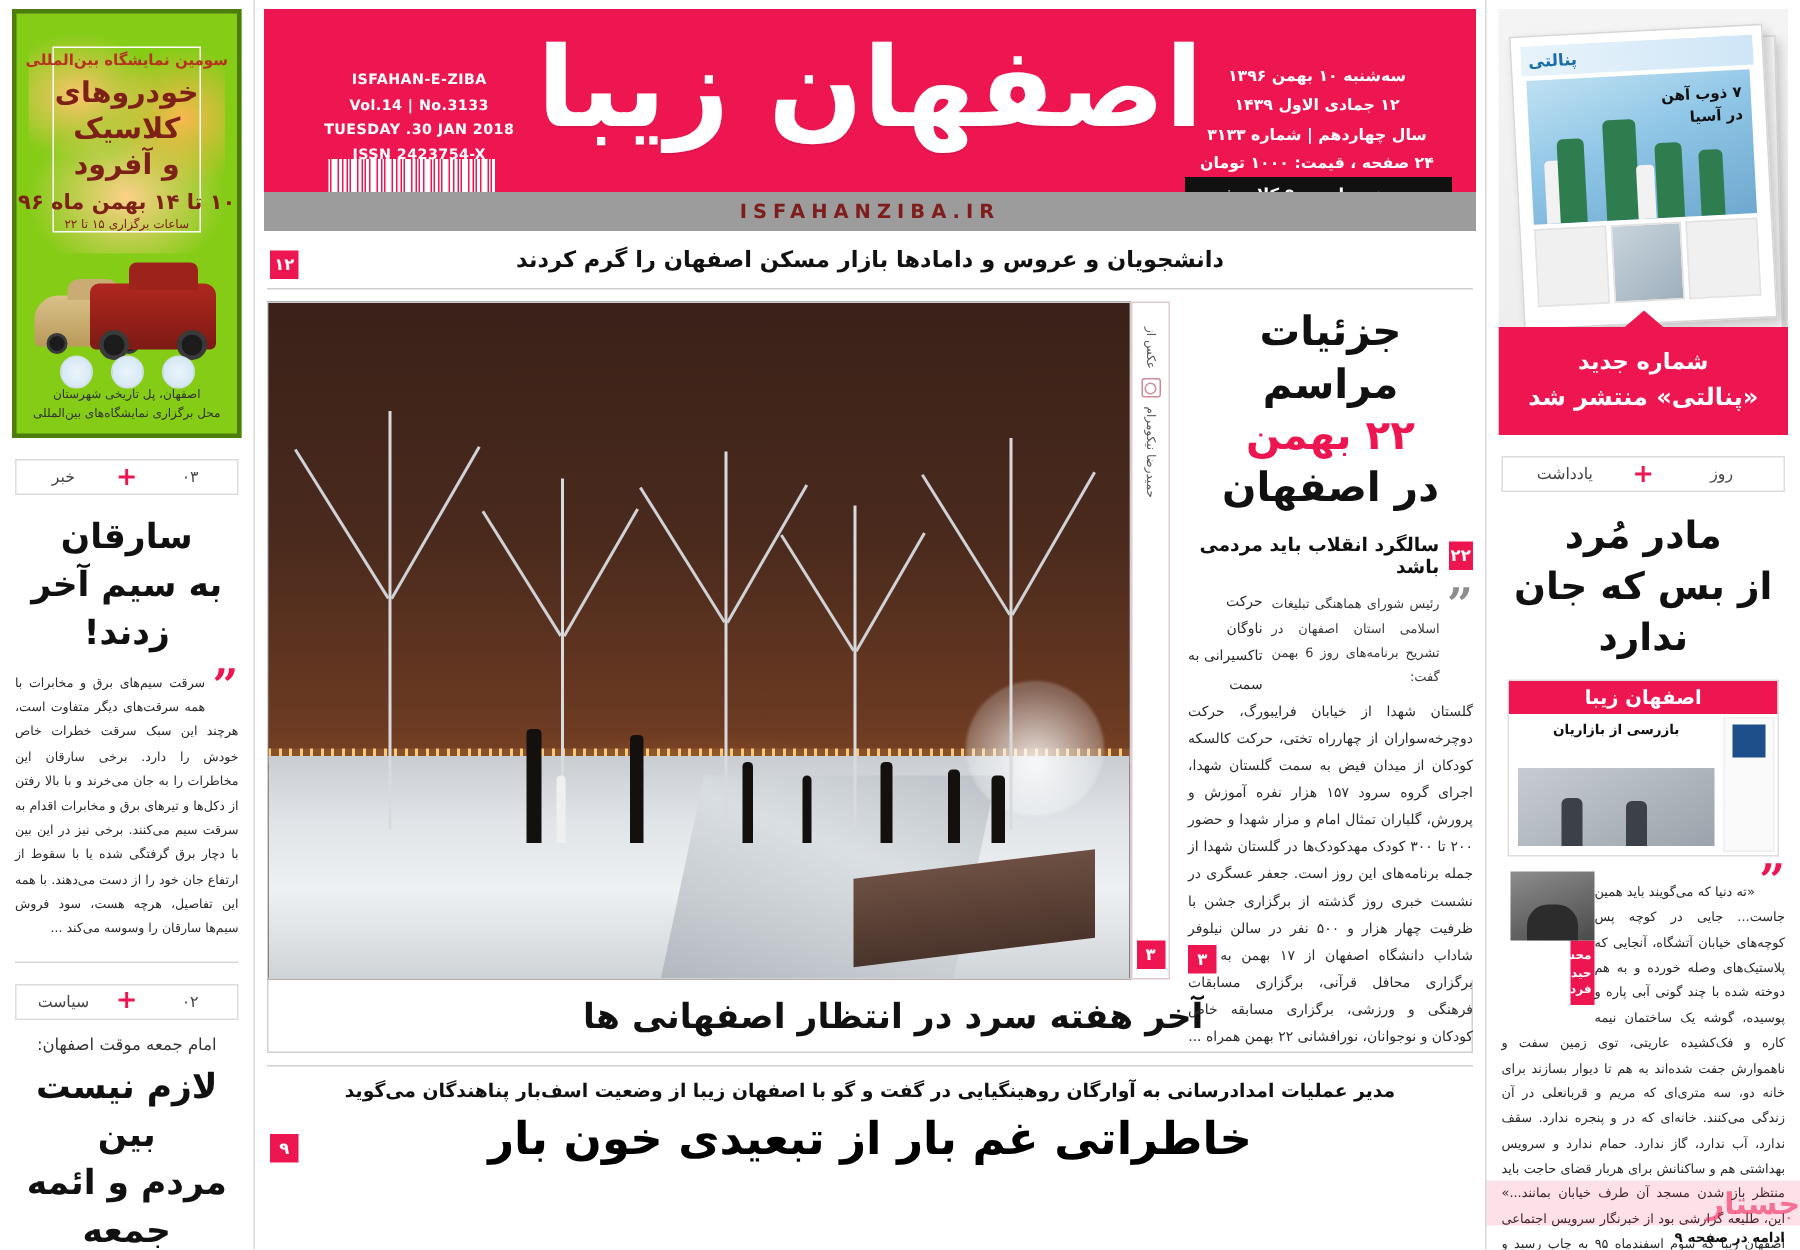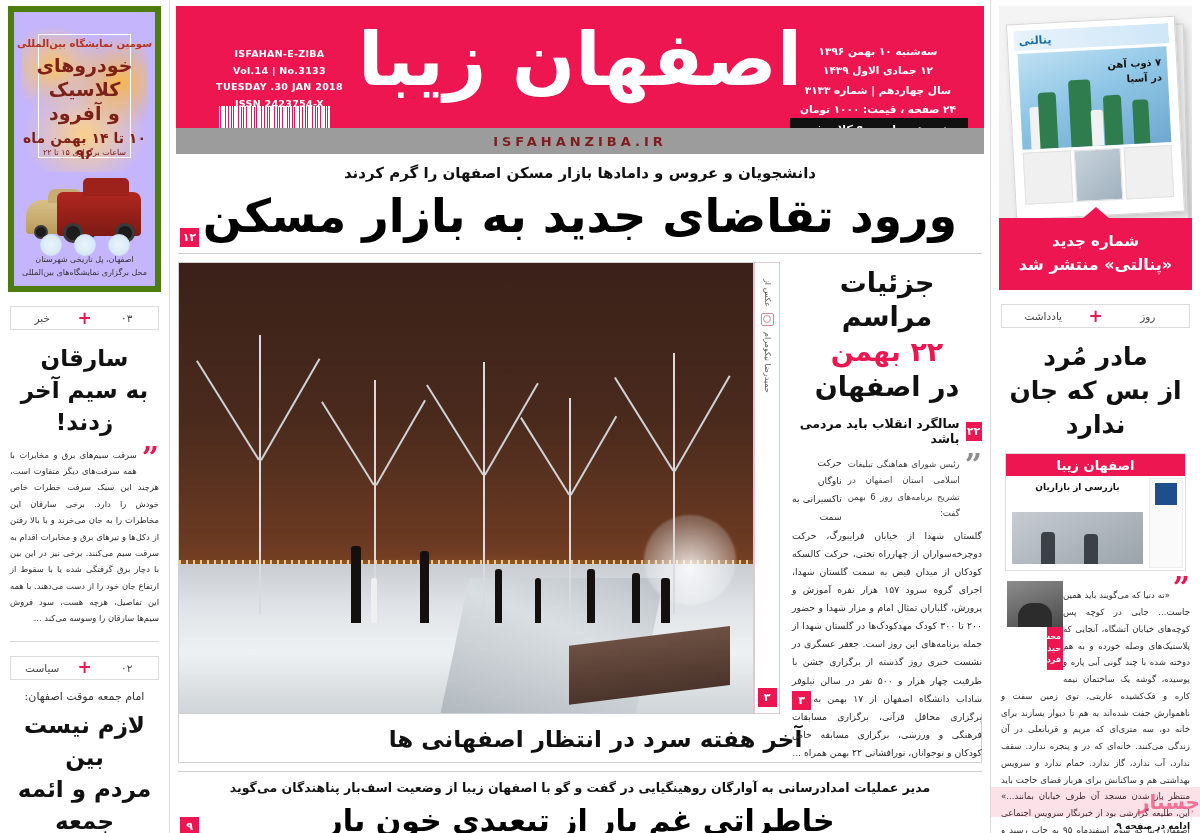--- a/index.html
+++ b/index.html
@@ -231,21 +231,21 @@
   .jostar { position:absolute; bottom:16px; right:0; left:0; height:30px;
             background:rgba(237,22,81,.13); display:flex; align-items:center;
             justify-content:flex-start; padding-left:10px; }
   .jostar-txt { font-size:20px; font-weight:bold; color:rgba(237,22,81,.55);
                 letter-spacing:3px; }
   .cont-page { position:absolute; bottom:2px; right:10px; font-size:9px;
                font-weight:bold; color:#111; }
 
   
   .ad-car { margin:6px 8px 0 8px; height:286px; position:relative;
-            background:#c4b5fd; border:6px solid #4d7c0f; overflow:hidden; }
+            background:#84cc16; border:3px solid #4d7c0f; overflow:hidden; }
   .car-splash { position:absolute; top:10px; left:8px; right:8px; height:150px;
                 background:
                   radial-gradient(ellipse 60% 40% at 25% 30%, #f9c46a, rgba(249,196,106,0) 70%),
                   radial-gradient(ellipse 55% 45% at 78% 40%, #f8b84f, rgba(248,184,79,0) 70%),
                   radial-gradient(ellipse 70% 50% at 50% 75%, #fbd089, rgba(251,208,137,0) 72%);
   }
   .car-frame { position:absolute; top:22px; left:24px; right:24px; height:124px;
                border:1px solid #fff; }
   .car-t1 { position:absolute; top:26px; left:0; right:0; text-align:center;
             font-size:10px; color:#b5321f; font-weight:bold; }
@@ -438,21 +438,20 @@
         <div>۲۴ صفحه ، قیمت: ۱۰۰۰ تومان</div>
         <div>پرتیراژترین روزنامه استان اصفهان</div>
       </div>
       <div class="dist-badge">توزیع همزمان در ۹ کلان شهر</div>
 
       <div class="mast-url">ISFAHANZIBA.IR</div>
     </div>
 
     <div class="lead">
       <div class="lead-kicker">دانشجویان و عروس و دامادها بازار مسکن اصفهان را گرم کردند</div>
-      <div class="lead-title">ورود تقاضای جدید به بازار مسکن</div>
       <span class="badge-sq lead-badge">۱۲</span>
     </div>
     <div class="rule"></div>
 
     <div class="center-body">
 
       <div class="cb-left">
         <div class="sub-title">
           <div>جزئیات مراسم</div>
           <div class="red">۲۲ بهمن</div>

